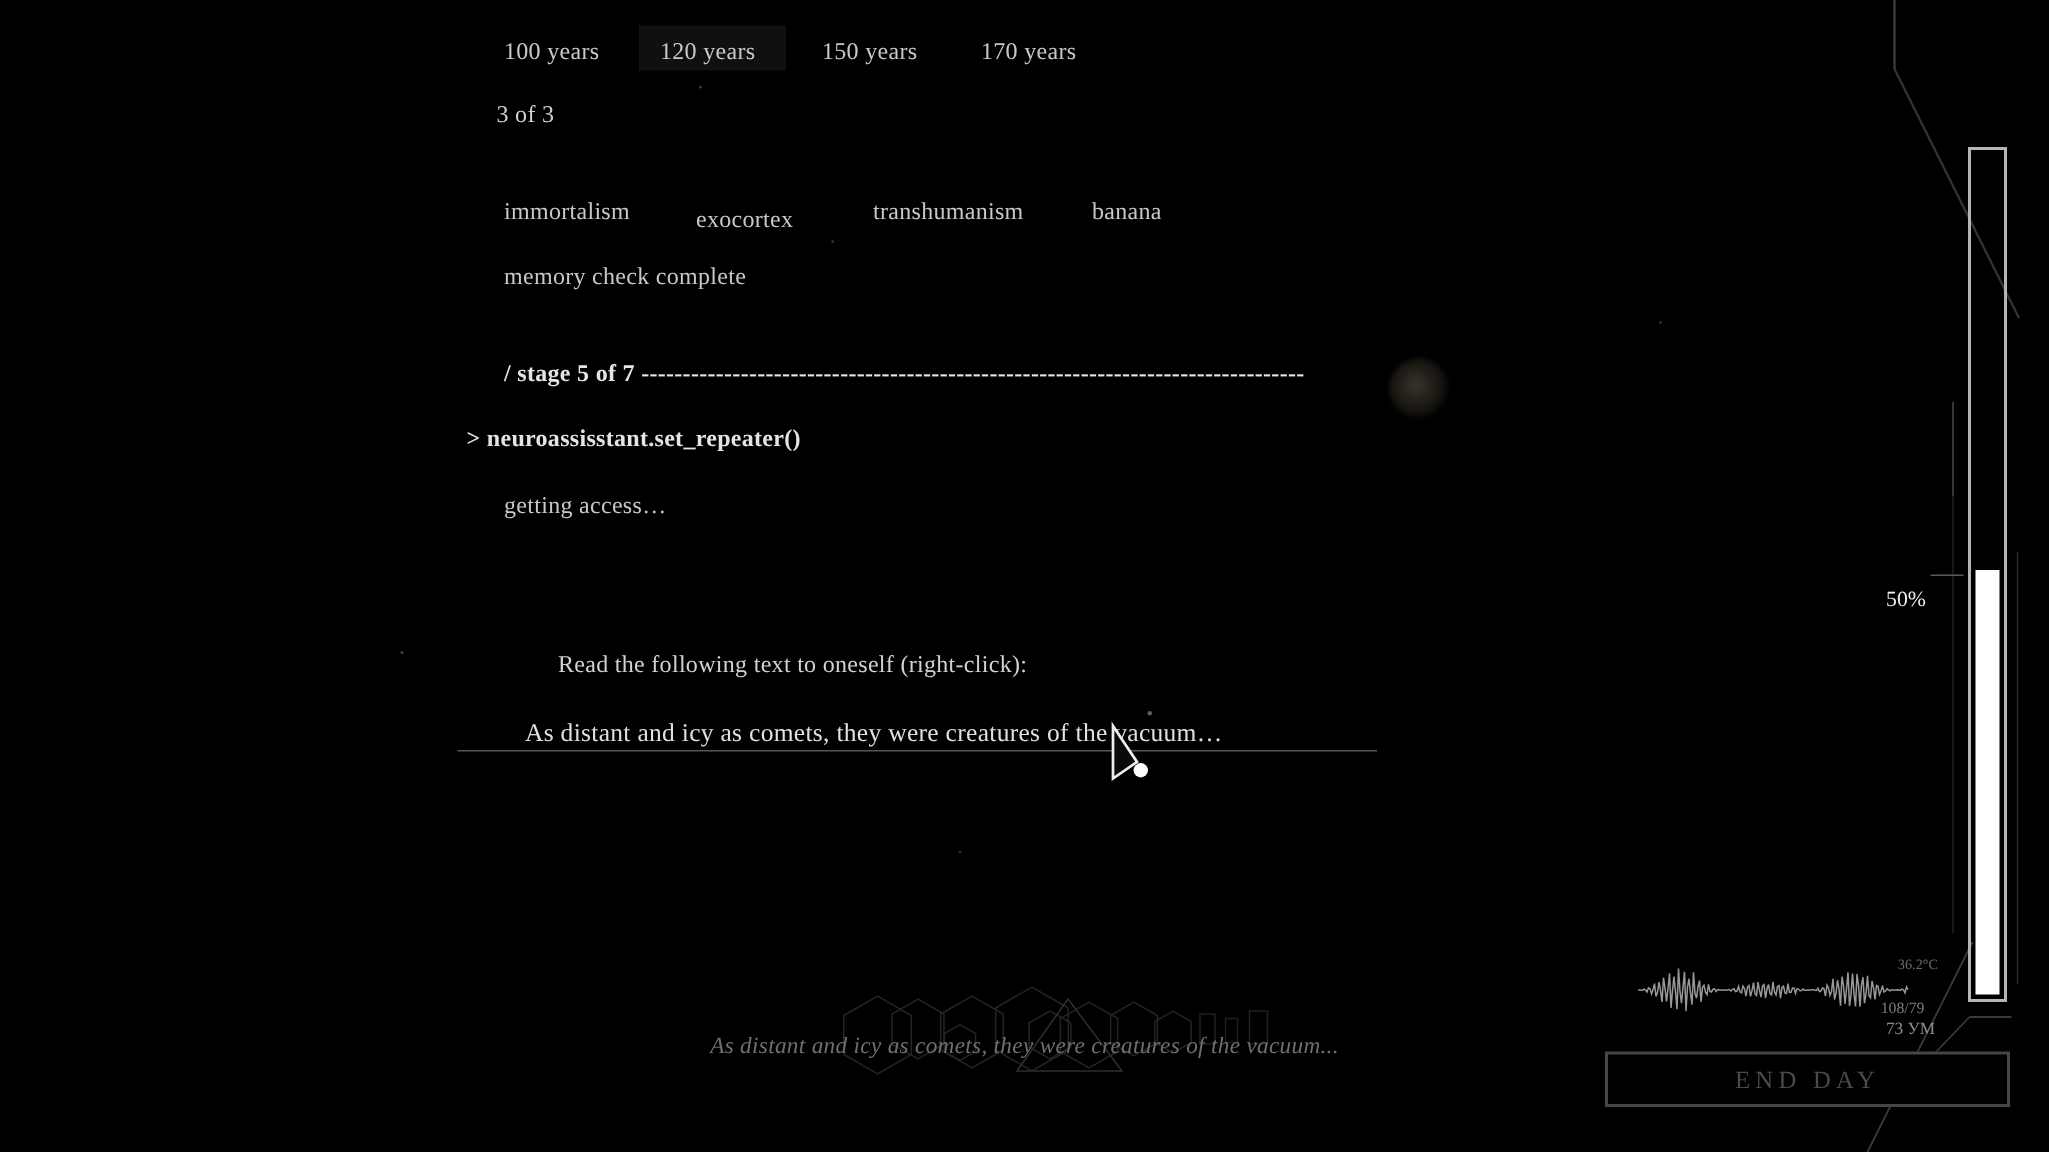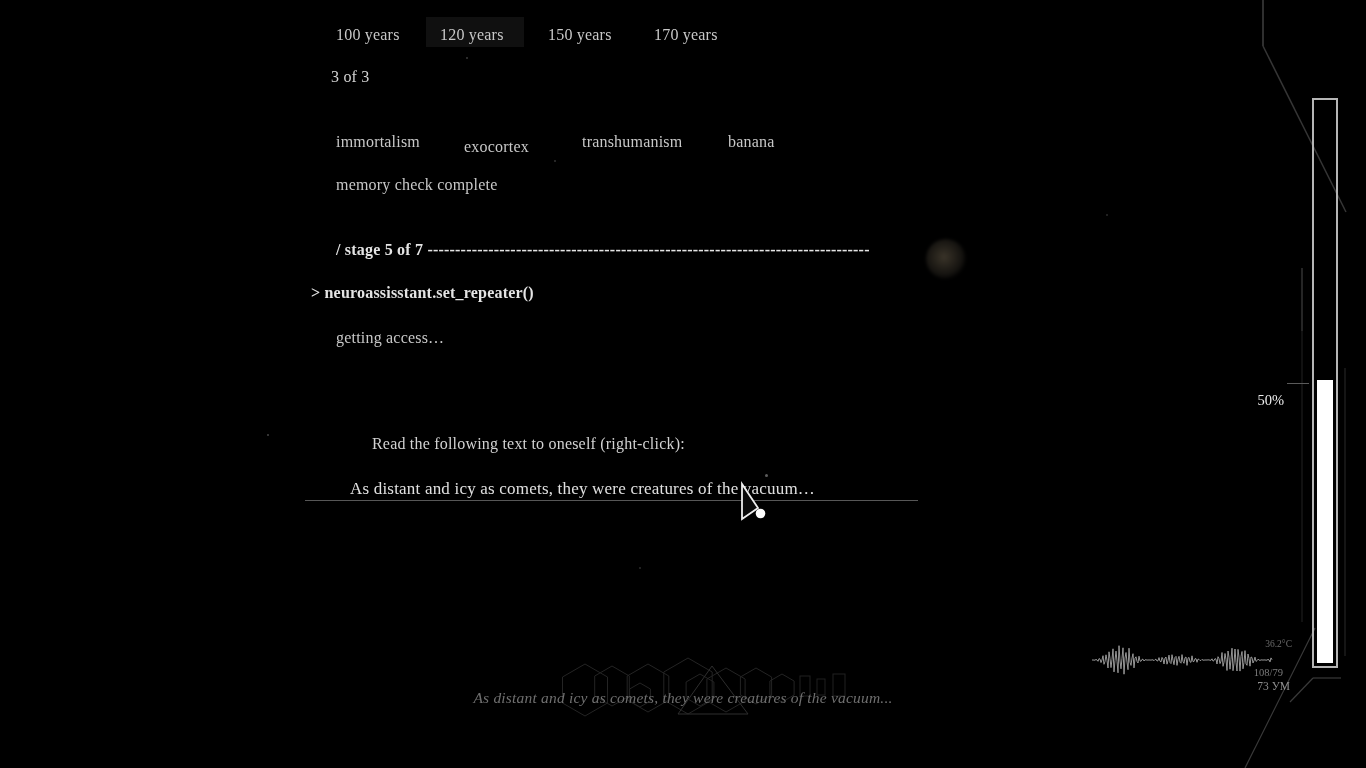--- a/index.html
+++ b/index.html
@@ -107,20 +107,21 @@
     <div id="pfill" style="height: 50%;"></div>
   </div>
 
   <svg id="waveform" width="182" height="30">
     <path id="waveform-path" d="M 0 15 L 0 15.0 L 1 15.0 L 2 15.1 L 3 15.2 L 4 14.4 L 5 15.0 L 6 16.3 L 7 13.6 L 8 14.1 L 9 17.6 L 10 14.9 L 11 10.7 L 12 19.3 L 13 16.5 L 14 9.8 L 15 15.3 L 16 23.0 L 17 6.8 L 18 13.7 L 19 22.6 L 20 14.3 L 21 3.8 L 22 26.9 L 23 15.3 L 24 6.1 L 25 16.2 L 26 27.8 L 27 0.7 L 28 16.0 L 29 23.8 L 30 13.2 L 31 2.8 L 32 29.2 L 33 13.0 L 34 7.5 L 35 17.1 L 36 24.7 L 37 3.2 L 38 17.2 L 39 20.4 L 40 13.0 L 41 8.7 L 42 22.9 L 43 13.2 L 44 11.8 L 45 16.4 L 46 18.0 L 47 11.2 L 48 15.9 L 49 16.3 L 50 14.4 L 51 14.2 L 52 16.0 L 53 14.8 L 54 14.8 L 55 15.1 L 56 15.0 L 57 15.0 L 58 15.0 L 59 15.1 L 60 14.9 L 61 14.8 L 62 15.7 L 63 14.6 L 64 14.2 L 65 16.0 L 66 15.7 L 67 12.6 L 68 16.2 L 69 16.9 L 70 12.4 L 71 14.1 L 72 19.0 L 73 13.0 L 74 12.0 L 75 19.2 L 76 15.5 L 77 10.1 L 78 17.5 L 79 18.6 L 80 9.7 L 81 15.2 L 82 19.7 L 83 12.4 L 84 11.4 L 85 20.4 L 86 14.2 L 87 11.3 L 88 17.2 L 89 18.2 L 90 9.6 L 91 16.4 L 92 18.3 L 93 12.7 L 94 12.0 L 95 20.4 L 96 13.2 L 97 12.4 L 98 16.9 L 99 17.3 L 100 10.8 L 101 16.6 L 102 16.5 L 103 13.7 L 104 13.7 L 105 17.3 L 106 14.1 L 107 14.4 L 108 15.5 L 109 15.4 L 110 14.4 L 111 15.2 L 112 15.1 L 113 15.0 L 114 15.0 L 115 15.0 L 116 14.9 L 117 14.9 L 118 15.2 L 119 15.3 L 120 13.8 L 121 16.1 L 122 15.6 L 123 13.6 L 124 14.2 L 125 19.0 L 126 11.7 L 127 13.6 L 128 18.6 L 129 16.1 L 130 7.5 L 131 21.3 L 132 17.2 L 133 8.5 L 134 14.4 L 135 25.5 L 136 6.0 L 137 12.2 L 138 24.2 L 139 14.3 L 140 3.2 L 141 25.7 L 142 18.1 L 143 4.0 L 144 17.3 L 145 26.0 L 146 4.4 L 147 12.1 L 148 26.1 L 149 11.4 L 150 6.5 L 151 23.8 L 152 17.3 L 153 5.6 L 154 18.9 L 155 20.3 L 156 9.0 L 157 13.5 L 158 21.2 L 159 12.0 L 160 12.5 L 161 18.0 L 162 15.7 L 163 12.1 L 164 16.4 L 165 15.7 L 166 14.2 L 167 14.9 L 168 15.5 L 169 14.8 L 170 15.0 L 171 15.0 L 172 15.0 L 173 14.9 L 174 15.2 L 175 15.1 L 176 14.4 L 177 14.9 L 178 16.9 L 179 12.9 L 180 14.7" fill="none" stroke="#989898" stroke-width="1"></path>
   </svg>
   <div class="vital" id="v-temp">36.2°C</div>
   <div class="vital" id="v-pulse">73 УМ</div>
   <div class="vital" id="v-bp">108/79</div>
 
+  <div id="end-day">END DAY</div>
 
   <div id="caption">As distant and icy as comets, they were creatures of the vacuum...</div>
 
   <svg id="cursor-svg" width="1366" height="768">
     <polygon points="742,484 742,519 758,508" fill="#0a0a0a" stroke="#eeeeee" stroke-width="1.8"></polygon>
     <circle cx="760.5" cy="513.5" r="4.8" fill="#fdfdfd"></circle>
   </svg>
 
 </div>
 

